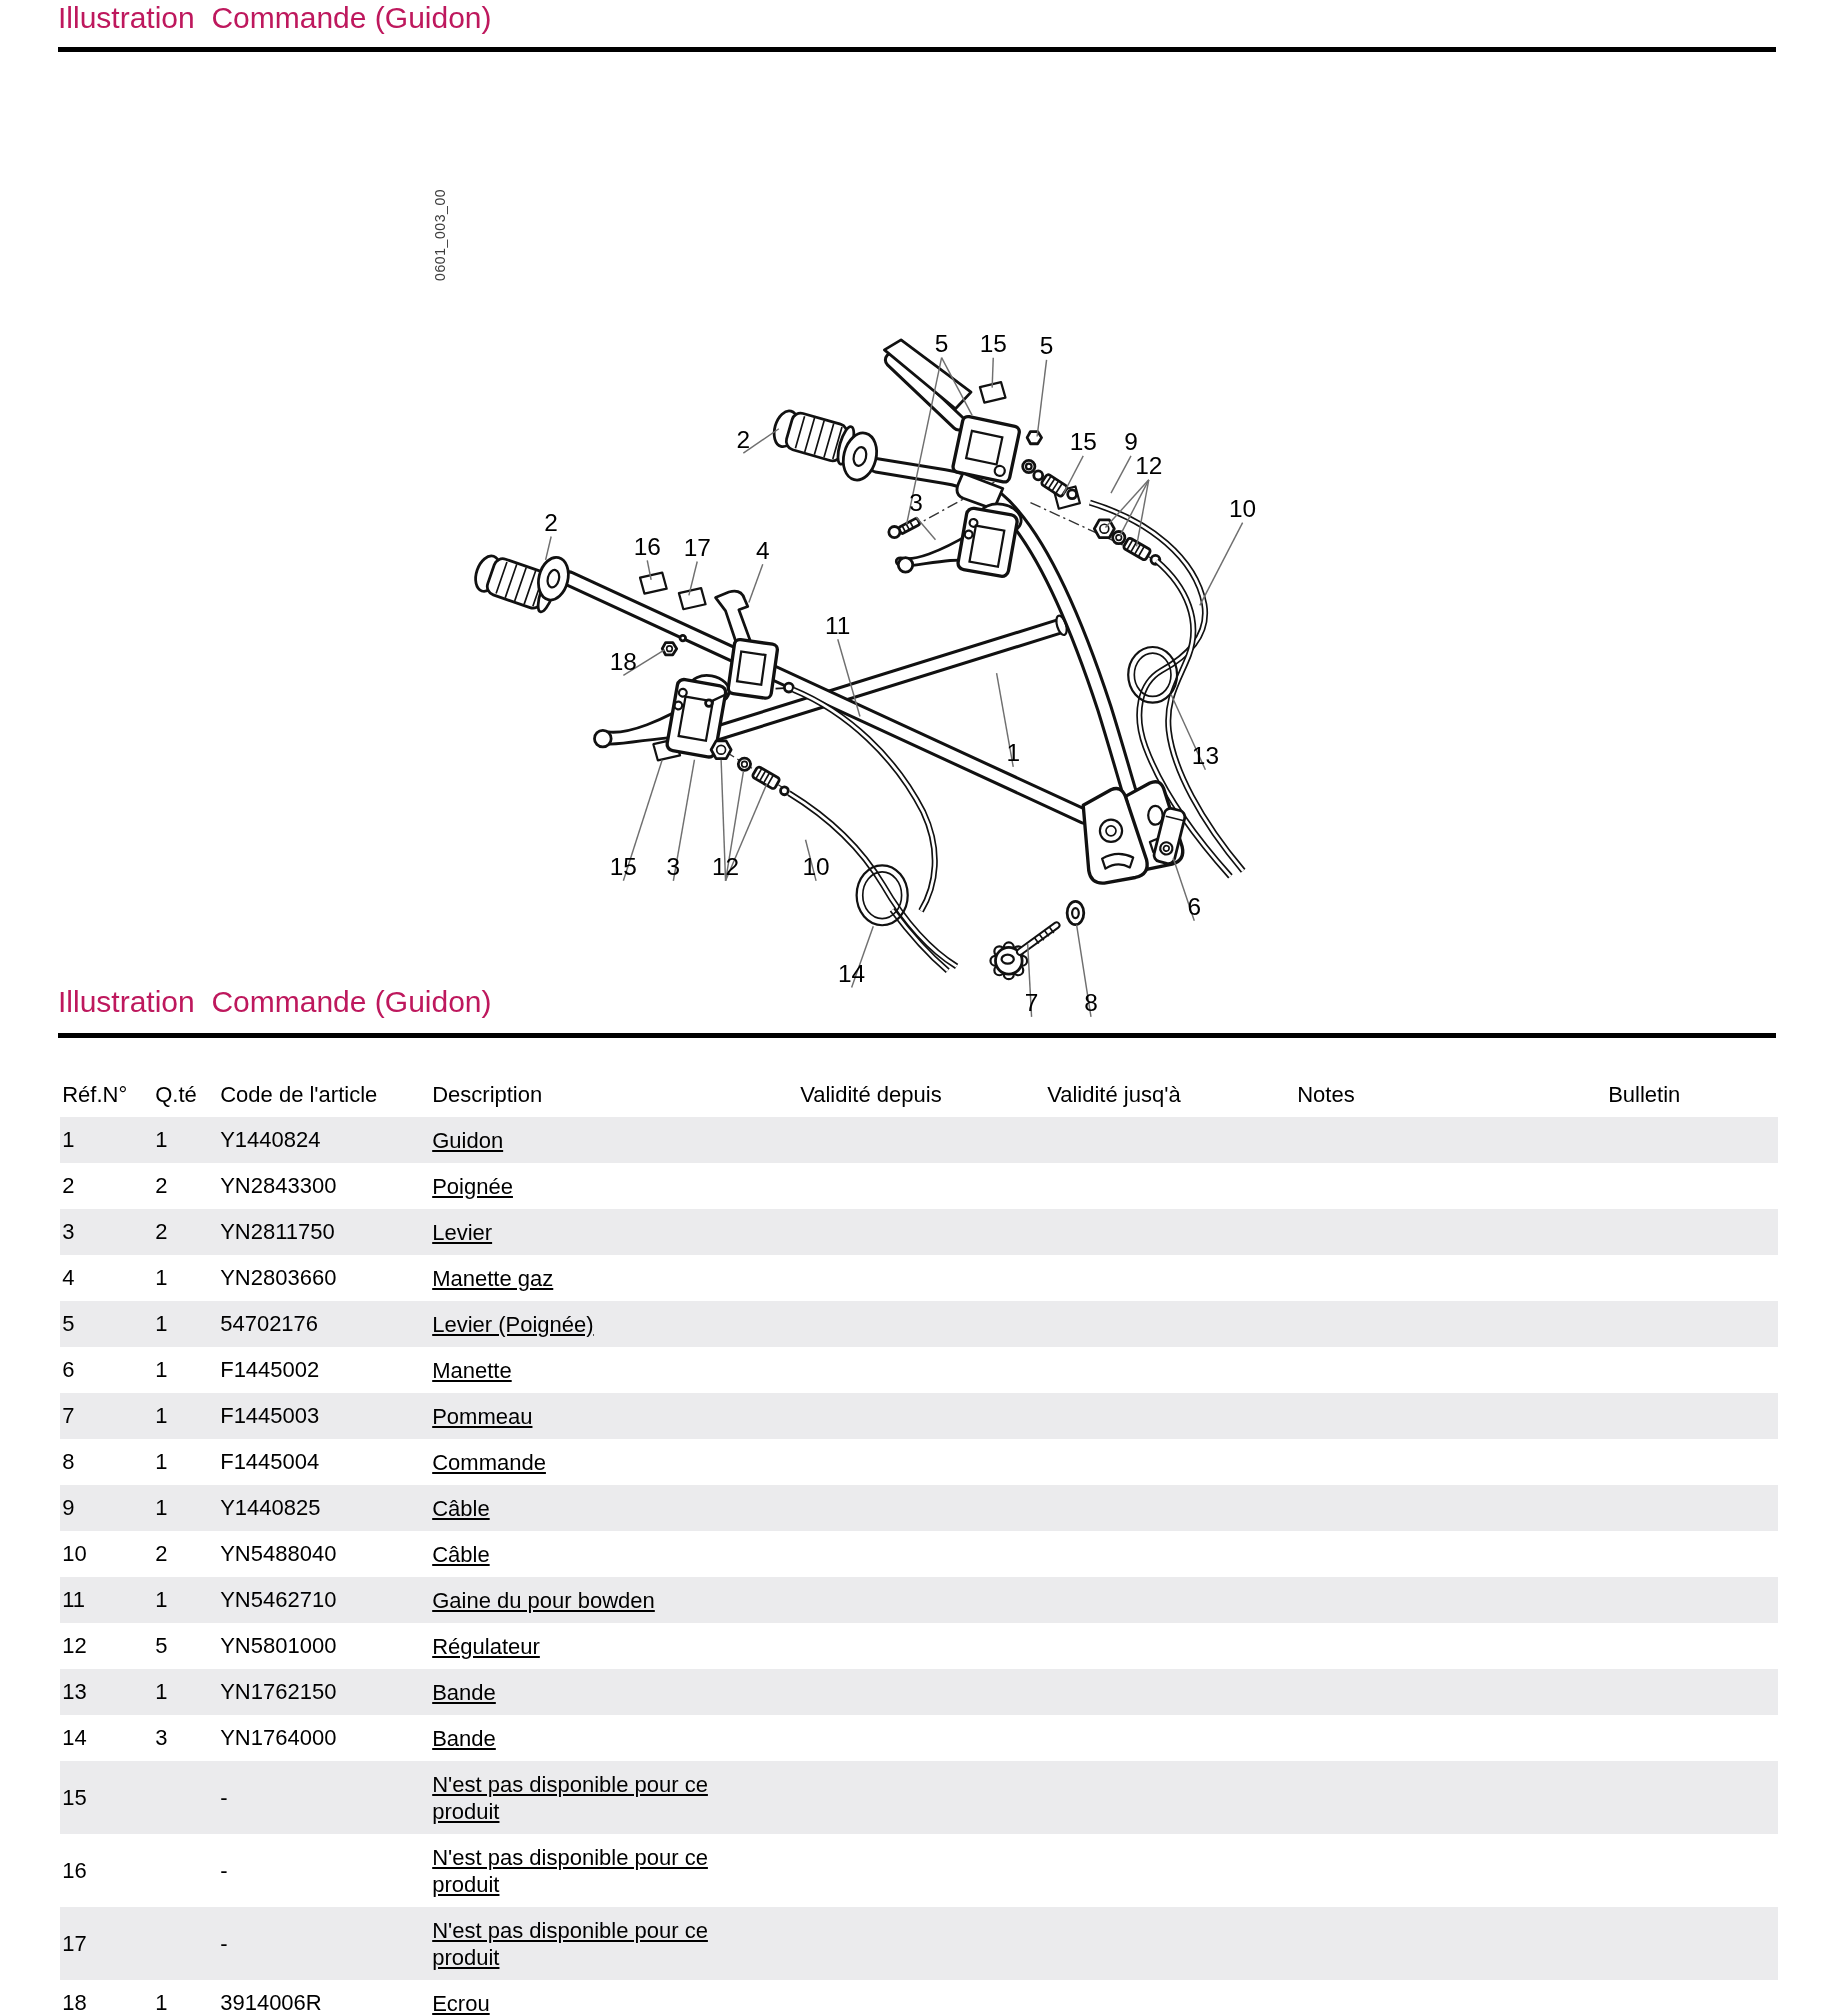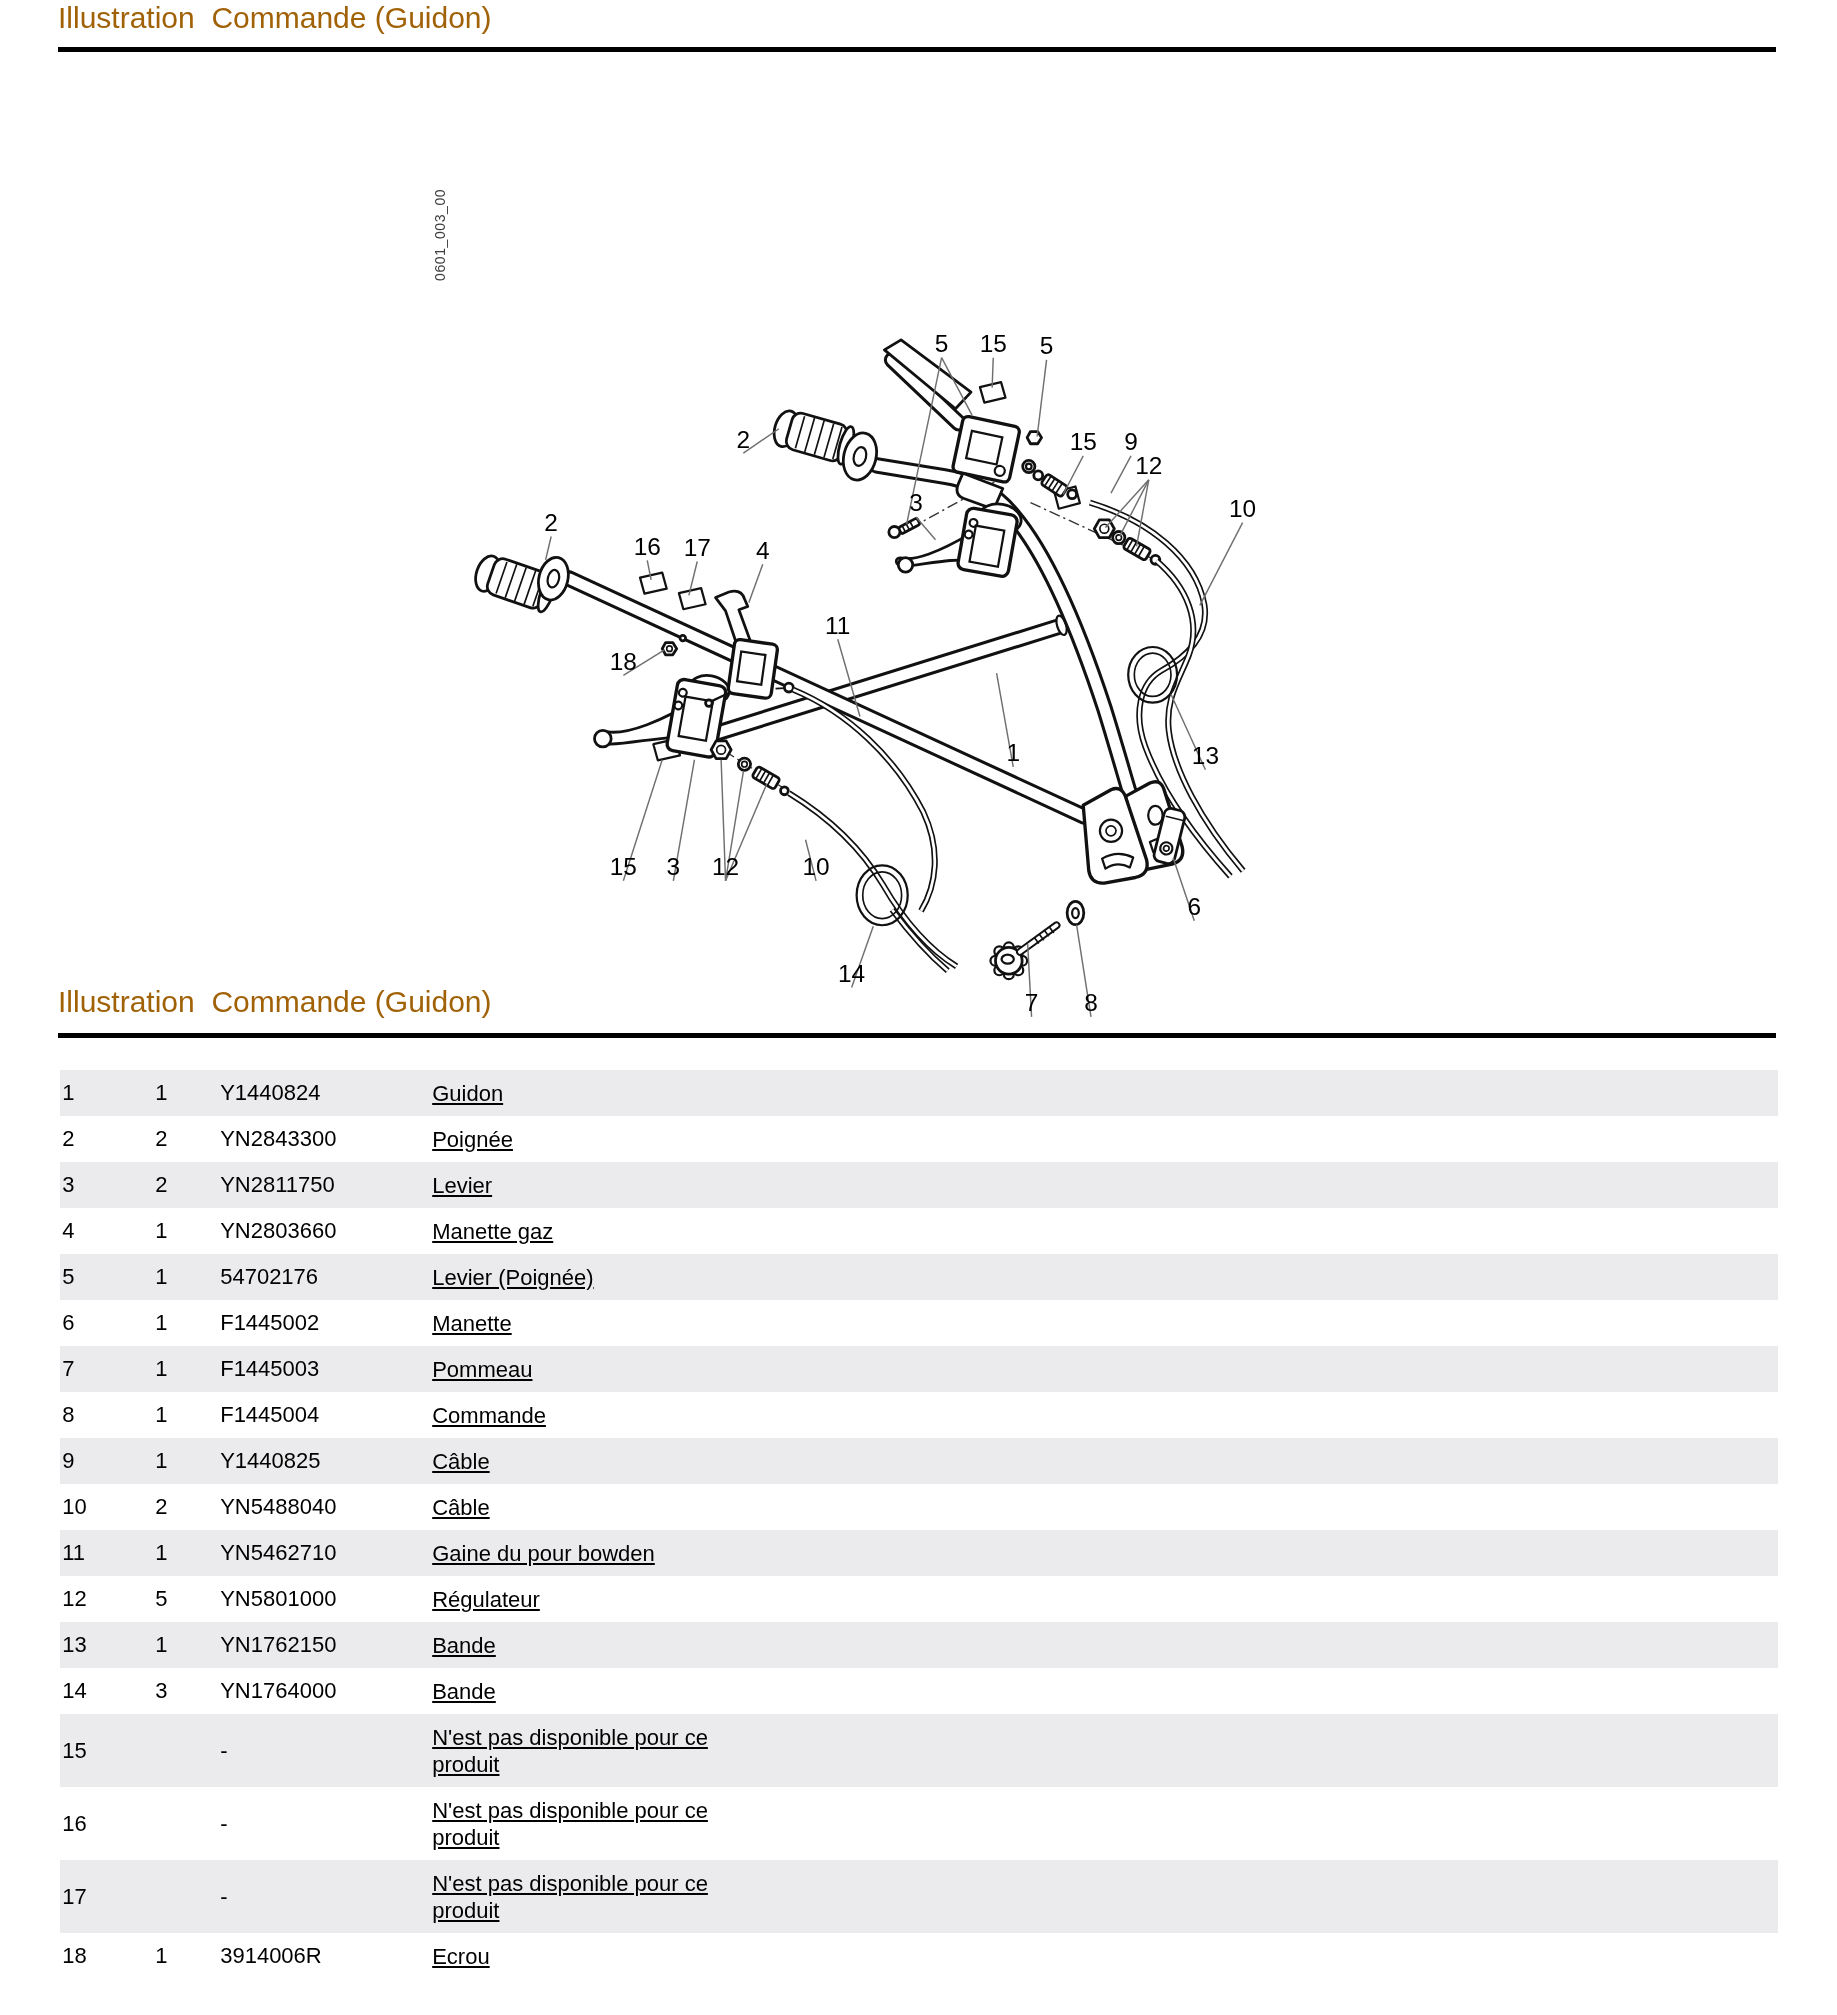--- a/index.html
+++ b/index.html
@@ -1,21 +1,21 @@
 <!DOCTYPE html>
 <html style="font-size:9px"><head>
 <meta charset="utf-8">
 <style>
   html,body{margin:0;padding:0;}
   body{
     width:1837px;height:2015px;overflow:hidden;position:relative;
     background:#fff;color:#000;
     font-family:"Liberation Sans", sans-serif;
   }
-  .title{position:absolute;left:58px;font-size:30px;line-height:33px;white-space:pre;color:#a16207;}
+  .title{position:absolute;left:58px;font-size:30px;line-height:33px;white-space:pre;color:#be185d;}
   #title1{top:1.1px;}
   #title2{top:985px;}
   .rule{position:absolute;left:58px;width:1718px;height:5px;background:#000;}
   #rule1{top:47px;}
   #rule2{top:1033px;}
   #figcode{
     position:absolute;left:432px;top:192px;height:89px;
     writing-mode:vertical-rl;transform:rotate(180deg);
     font-size:14px;color:#3c3c3c;letter-spacing:0.6px;
   }
@@ -310,20 +310,30 @@
       <text x="1857" y="1821" class="co">7</text>
       <line x1="1964" y1="1831" x2="1938" y2="1665" class="ld"></line>
       <text x="1964" y="1821" class="co">8</text>
     </g>
 </svg>
 
 <div class="title" id="title2">Illustration  Commande (Guidon)</div>
 <div class="rule" id="rule2"></div>
 
 <div class="ptable">
+  <div class="thead" id="thead">
+      <div class="cell c0">Réf.N°</div>
+      <div class="cell c1">Q.té</div>
+      <div class="cell c2">Code de l'article</div>
+      <div class="cell c3">Description</div>
+      <div class="cell c4">Validité depuis</div>
+      <div class="cell c5">Validité jusq'à</div>
+      <div class="cell c6">Notes</div>
+      <div class="cell c7">Bulletin</div>
+    </div>
   <div id="rows">
       <div class="trow gray">
         <div class="cell c0">1</div>
         <div class="cell c1">1</div>
         <div class="cell c2">Y1440824</div>
         <div class="cell c3">
           <div class="inner">Guidon</div>
         </div>
         <div class="cell c4"></div>
         <div class="cell c5"></div>

